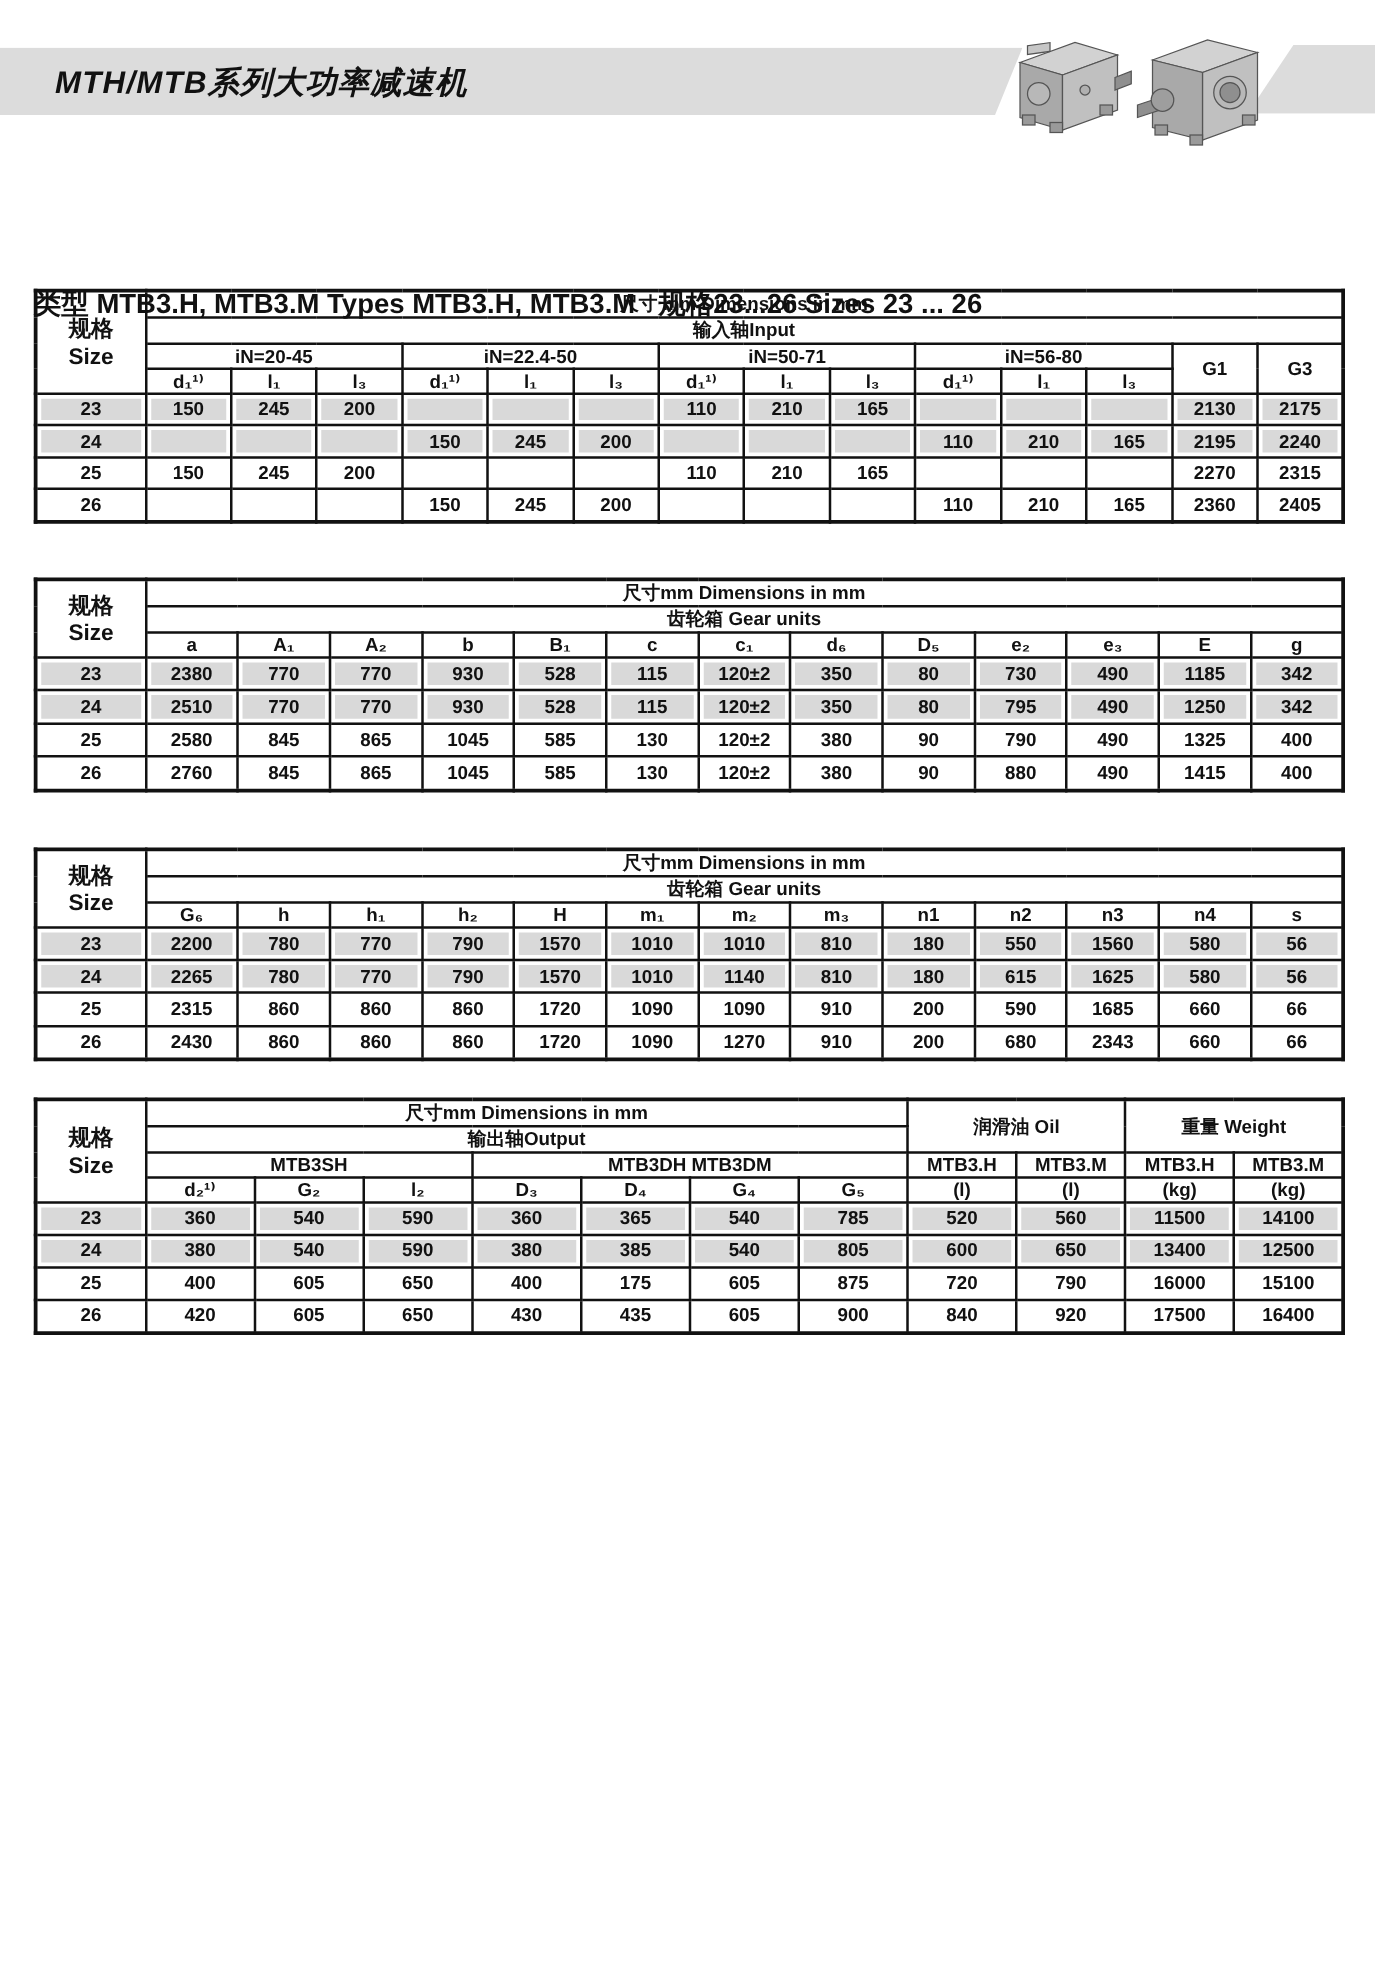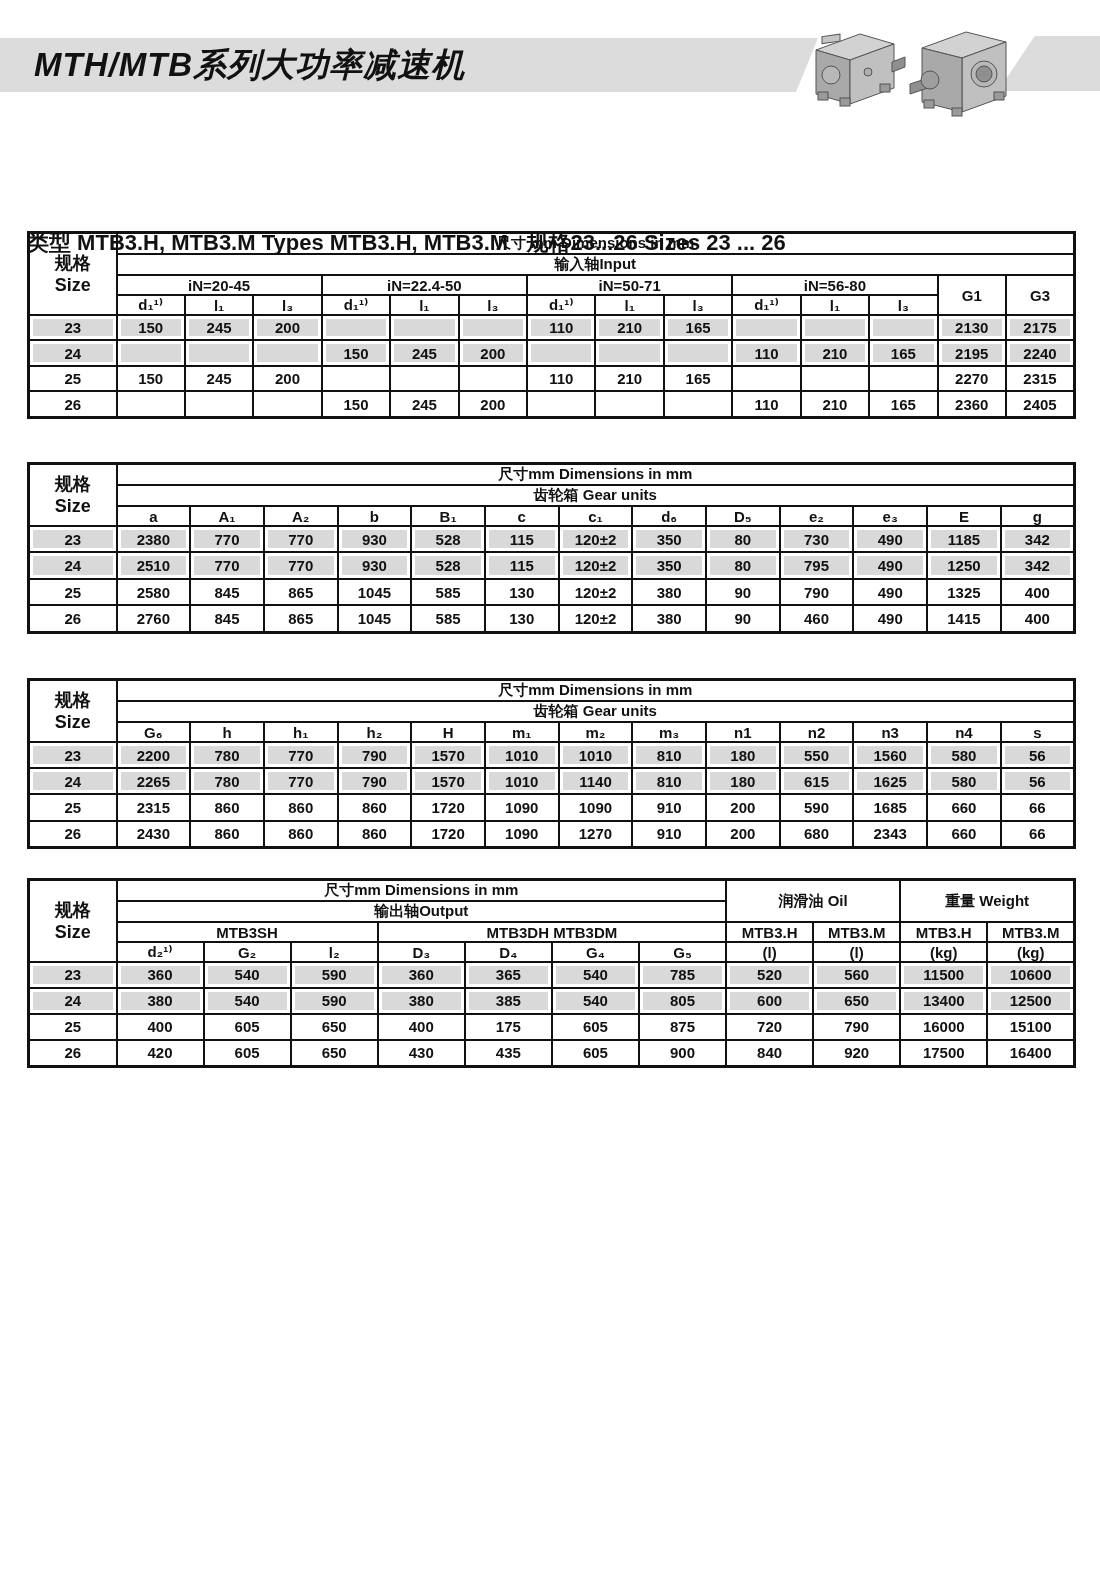--- a/index.html
+++ b/index.html
@@ -14,22 +14,22 @@
 
   
   .banner {
     position: absolute; left: 0; top: 38px;
     width: 818px; height: 54px;
     background: #dcdcdc;
     clip-path: polygon(0 0, 100% 0, calc(100% - 22px) 100%, 0 100%);
     display: flex; align-items: center;
   }
   .banner-title {
-    font-size: 33px; font-weight: bold; font-style: italic;
-    padding-left: 34px; letter-spacing: 1px; white-space: nowrap; text-align: center;
+    font-size: 25px; font-weight: bold; font-style: italic;
+    padding-left: 44px; letter-spacing: 1px; white-space: nowrap; text-align: center;
   }
   .deco {
     position: absolute; right: 0; top: 36px;
     width: 102px; height: 55px;
     background: #dcdcdc;
     clip-path: polygon(36% 0, 100% 0, 100% 100%, 0 100%);
   }
   .units-img {
     position: absolute; left: 798px; top: 18px;
     width: 218px; height: 106px;
@@ -304,21 +304,21 @@
           <th>26</th>
           <td>2760</td>
           <td>845</td>
           <td>865</td>
           <td>1045</td>
           <td>585</td>
           <td>130</td>
           <td>120±2</td>
           <td>380</td>
           <td>90</td>
-          <td>460</td>
+          <td>880</td>
           <td>490</td>
           <td>1415</td>
           <td>400</td>
         </tr>
       </tbody>
     </table>
 </div>
 <div class="tblwrap tw3">
   <table class="spec">
       <thead>
@@ -455,21 +455,21 @@
           <td>360</td>
           <td>540</td>
           <td>590</td>
           <td>360</td>
           <td>365</td>
           <td>540</td>
           <td>785</td>
           <td>520</td>
           <td>560</td>
           <td>11500</td>
-          <td>10600</td>
+          <td>14100</td>
         </tr>
         <tr class="shaded">
           <th>24</th>
           <td>380</td>
           <td>540</td>
           <td>590</td>
           <td>380</td>
           <td>385</td>
           <td>540</td>
           <td>805</td>

